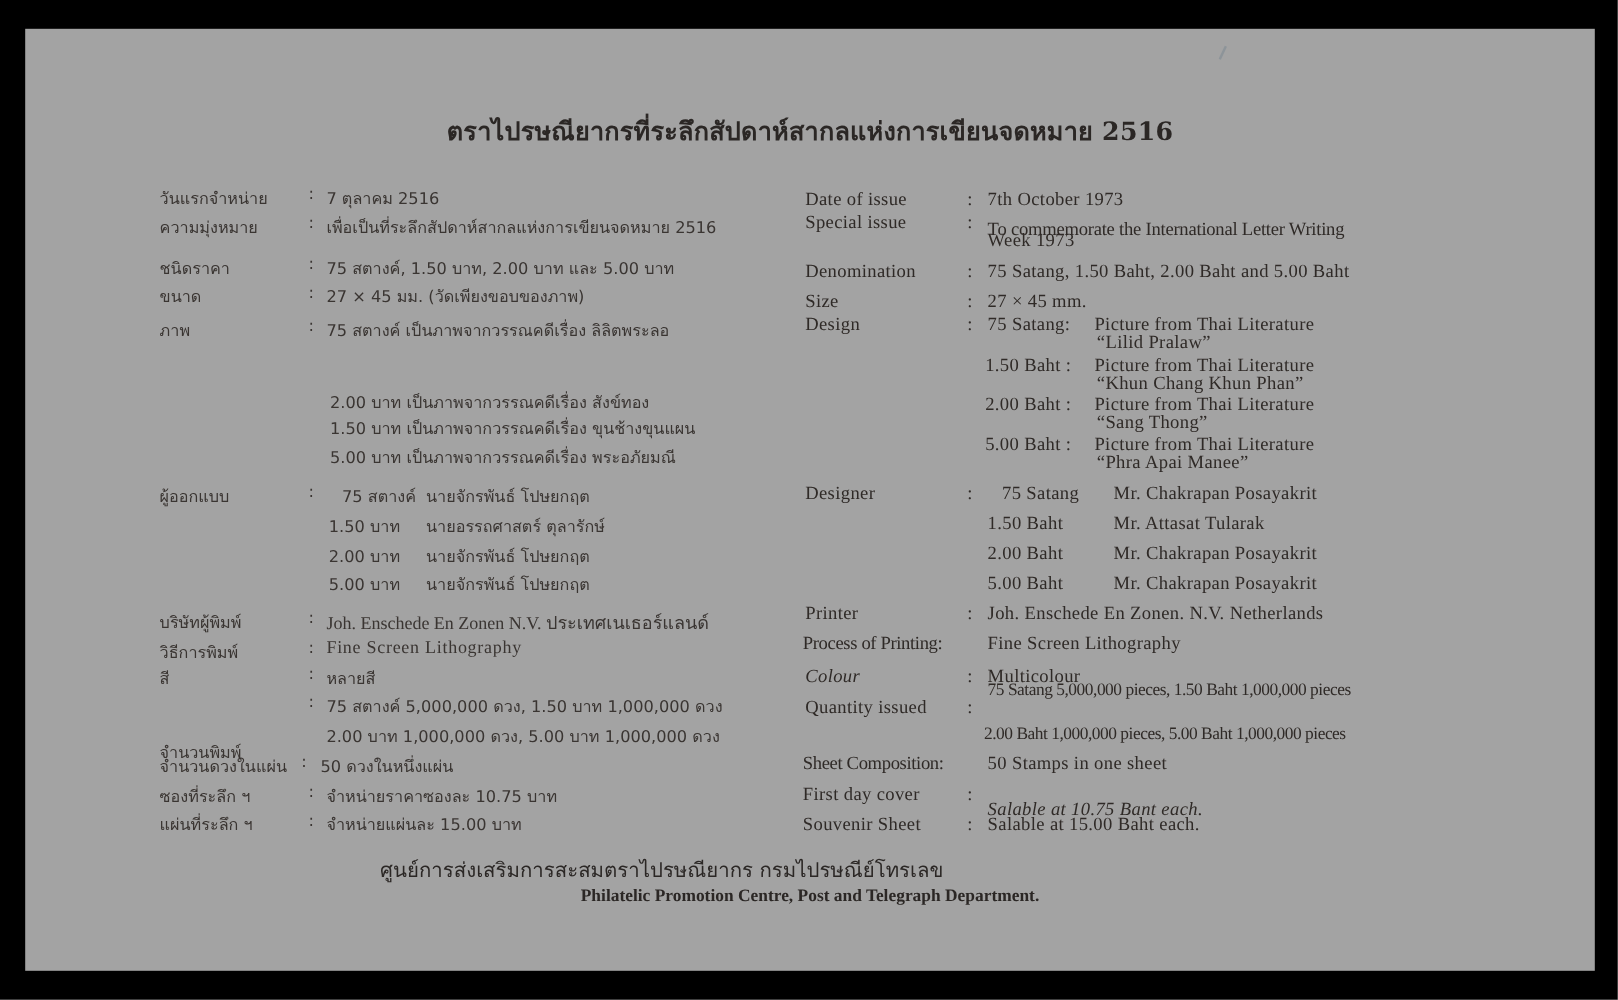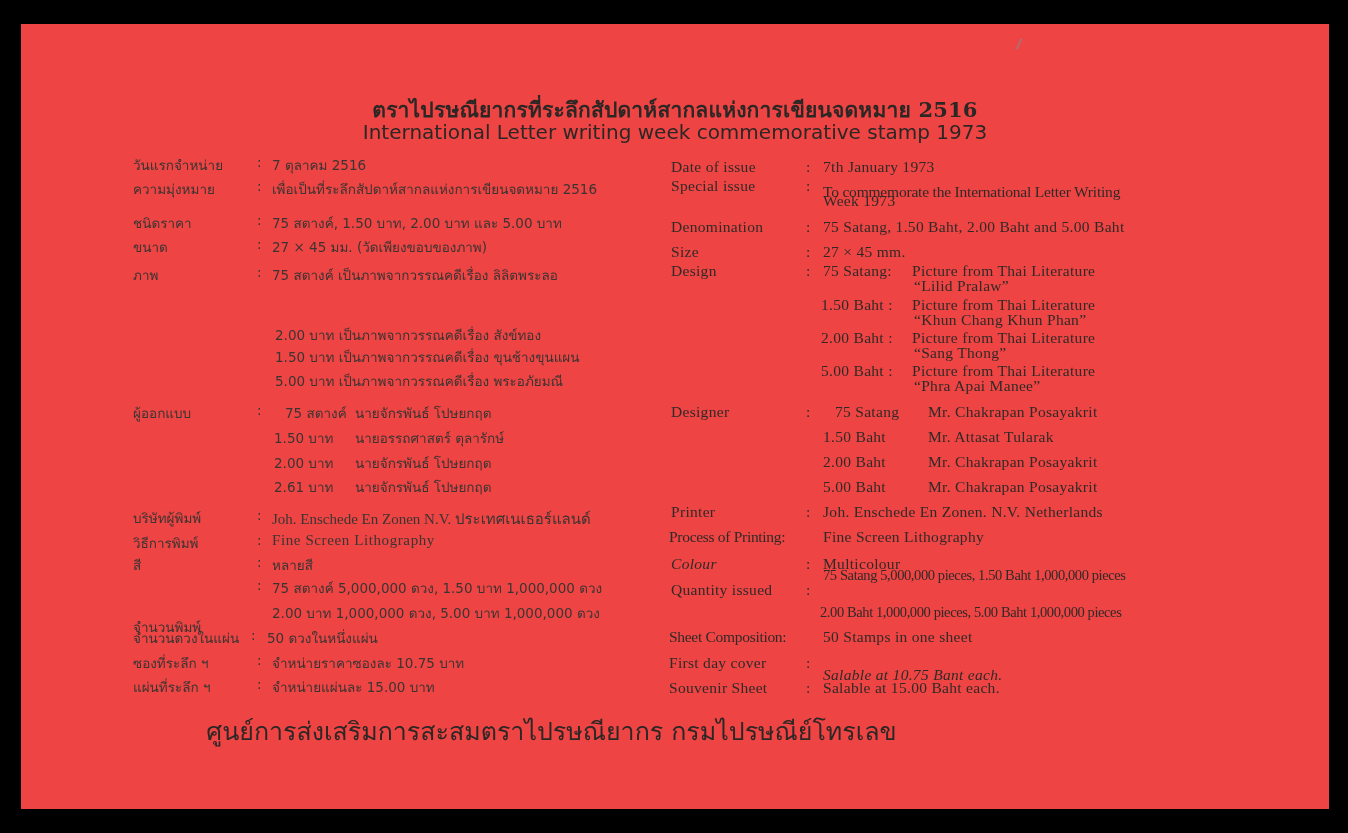--- a/index.html
+++ b/index.html
@@ -1,56 +1,55 @@
 <!DOCTYPE html>
 <html><head>
   <meta charset="utf-8">
   <style>
     html, body { margin: 0; padding: 0; }
     body {
       width: 1348px; height: 833px; background: #000; position: relative; overflow: hidden;
     }
     .card {
       position: absolute; left: 21px; top: 24px; width: 1308px; height: 785px;
-      background: #ef4444;
+      background: #a3a3a3;
       color: #2a2624;
     }
     .abs { position: absolute; white-space: nowrap; }
     .title-th {
       left: 0; width: 1308px; top: 69px; text-align: center;
       font-family: "DejaVu Serif", serif; font-size: 21px; font-weight: bold; color: #2b2725;
       letter-spacing: 0.2px;
     }
     .title-en {
       left: 0; width: 1308px; top: 96px; text-align: center;
       font-family: "DejaVu Sans", sans-serif; font-size: 20px; color: #2b2725;
     }
     .th { font-family: "DejaVu Sans", sans-serif; font-size: 13.5px; color: #3a3532; }
     .en { font-family: "Liberation Serif", serif; font-size: 15.5px; color: #2f2a27; letter-spacing: 0.3px; }
     .footer-th {
       left: 0; width: 1061px; top: 687px; text-align: center;
-      font-family: "DejaVu Sans", sans-serif; font-size: 25px; color: #2b2725;
+      font-family: "DejaVu Sans", sans-serif; font-size: 17px; color: #2b2725;
     }
     .footer-en {
       left: 0; width: 1308px; top: 715px; text-align: center;
       font-family: "Liberation Serif", serif; font-size: 14.5px; font-weight: bold; color: #2b2725;
     }
     .scratch {
       position: absolute; left: 997px; top: 14px; width: 2px; height: 12px;
       background: #7f8a93; transform: rotate(25deg); opacity: 0.6;
     }
   </style>
 </head>
 <body>
 
 <div class="card">
   <div class="scratch"></div>
 
   <div class="abs title-th">ตราไปรษณียากรที่ระลึกสัปดาห์สากลแห่งการเขียนจดหมาย 2516</div>
-  <div class="abs title-en">International Letter writing week commemorative stamp 1973</div>
 
   <div>
 
     <div class="abs th" style="left:112px; top:130px;">วันแรกจำหน่าย</div>
     <div class="abs th" style="left:236px; top:130px;">:</div>
     <div class="abs th" style="left:251px; top:130px;">7 ตุลาคม 2516</div>
 
     <div class="abs th" style="left:112px; top:154px;">ความมุ่งหมาย</div>
     <div class="abs th" style="left:236px; top:154px;">:</div>
     <div class="abs th" style="left:251px; top:154px;">เพื่อเป็นที่ระลึกสัปดาห์สากลแห่งการเขียนจดหมาย 2516</div>
@@ -72,21 +71,21 @@
     <div class="abs th" style="left:254px; top:346px;">5.00 บาท  เป็นภาพจากวรรณคดีเรื่อง  พระอภัยมณี</div>
 
     <div class="abs th" style="left:112px; top:378px;">ผู้ออกแบบ</div>
     <div class="abs th" style="left:236px; top:378px;">:</div>
     <div class="abs th" style="left:264px; top:378px;">75 สตางค์</div>
     <div class="abs th" style="left:334px; top:378px;">นายจักรพันธ์  โปษยกฤต</div>
     <div class="abs th" style="left:253px; top:403px;">1.50 บาท</div>
     <div class="abs th" style="left:334px; top:403px;">นายอรรถศาสตร์  ตุลารักษ์</div>
     <div class="abs th" style="left:253px; top:428px;">2.00 บาท</div>
     <div class="abs th" style="left:334px; top:428px;">นายจักรพันธ์  โปษยกฤต</div>
-    <div class="abs th" style="left:253px; top:452px;">2.61 บาท</div>
+    <div class="abs th" style="left:253px; top:452px;">5.00 บาท</div>
     <div class="abs th" style="left:334px; top:452px;">นายจักรพันธ์  โปษยกฤต</div>
 
     <div class="abs th" style="left:112px; top:483px;">บริษัทผู้พิมพ์</div>
     <div class="abs th" style="left:236px; top:483px;">:</div>
     <div class="abs th" style="left:251px; top:483px; font-family:'Liberation Serif',serif; font-size:15px;">Joh. Enschede En Zonen N.V. ประเทศเนเธอร์แลนด์</div>
 
     <div class="abs th" style="left:112px; top:508px;">วิธีการพิมพ์</div>
     <div class="abs th" style="left:236px; top:508px;">:</div>
     <div class="abs th" style="left:251px; top:508px; font-family:'Liberation Serif',serif; font-size:15px; letter-spacing:0.6px;">Fine Screen Lithography</div>
 
@@ -108,21 +107,21 @@
     <div class="abs th" style="left:251px; top:628px;">จำหน่ายราคาซองละ  10.75  บาท</div>
 
     <div class="abs th" style="left:112px; top:652px;">แผ่นที่ระลึก ฯ</div>
     <div class="abs th" style="left:236px; top:652px;">:</div>
     <div class="abs th" style="left:251px; top:652px;">จำหน่ายแผ่นละ  15.00  บาท</div>
   </div>
 
   <div>
     <div class="abs en" style="left:650px; top:134px;">Date of issue</div>
     <div class="abs en" style="left:785px; top:134px;">:</div>
-    <div class="abs en" style="left:802px; top:134px;">7th January 1973</div>
+    <div class="abs en" style="left:802px; top:134px;">7th October 1973</div>
 
     <div class="abs en" style="left:650px; top:153px;">Special issue</div>
     <div class="abs en" style="left:785px; top:153px;">:</div>
     <div class="abs en" style="left:802px; top:159px; letter-spacing:-0.2px;">To commemorate the International Letter Writing</div>
     <div class="abs en" style="left:802px; top:168px;">Week 1973</div>
 
     <div class="abs en" style="left:650px; top:194px;">Denomination</div>
     <div class="abs en" style="left:785px; top:194px;">:</div>
     <div class="abs en" style="left:802px; top:194px;">75 Satang, 1.50 Baht, 2.00 Baht and 5.00 Baht</div>
 
@@ -182,13 +181,14 @@
     <div class="abs en" style="left:648px; top:630px;">First day cover</div>
     <div class="abs en" style="left:785px; top:630px;">:</div>
     <div class="abs en" style="left:802px; top:642px;font-style:italic;">Salable at 10.75 Bant each.</div>
 
     <div class="abs en" style="left:648px; top:655px;">Souvenir Sheet</div>
     <div class="abs en" style="left:785px; top:655px;">:</div>
     <div class="abs en" style="left:802px; top:655px;">Salable at 15.00 Baht each.</div>
   </div>
 
   <div class="abs footer-th">ศูนย์การส่งเสริมการสะสมตราไปรษณียากร  กรมไปรษณีย์โทรเลข</div>
+  <div class="abs footer-en">Philatelic Promotion Centre, Post and Telegraph Department.</div>
 </div>
 
 </body></html>

